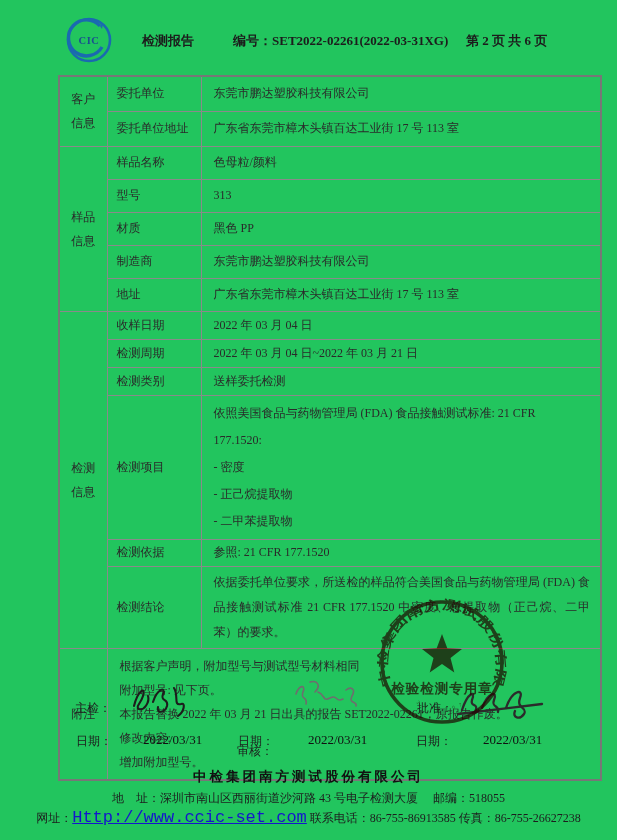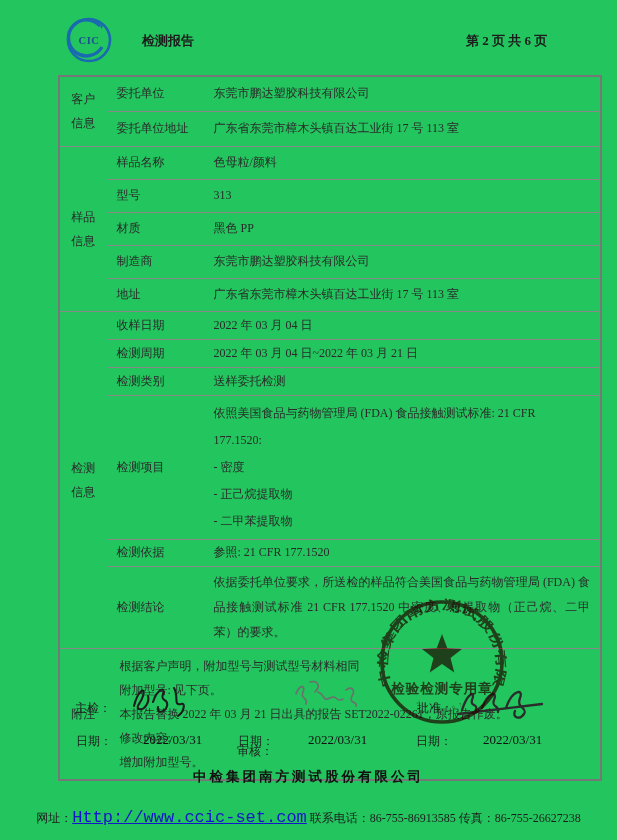--- a/index.html
+++ b/index.html
@@ -42,20 +42,21 @@
 
 <div class="page">
 
   <svg class="logo" viewBox="0 0 50 48">
     <circle cx="25" cy="24" r="21" fill="none" stroke="#1a6ab0" stroke-width="2.6"></circle>
     <path d="M 36,10 A 18,18 0 1 0 38,31" fill="none" stroke="#1a6ab0" stroke-width="3.4"></path>
     <path d="M 36,10 l 3,-3 l -1,6 z" fill="#1a6ab0"></path>
     <text x="25" y="28" text-anchor="middle" font-size="10.5" font-weight="bold" fill="#1a4f8f" font-family="'Liberation Serif',serif" letter-spacing="0.5">CIC</text>
   </svg>
   <div class="hdr-item" style="left:142px;top:32px;">检测报告</div>
+  <div class="hdr-item" style="left:233px;top:32px;"><span>编号：</span><span>SET2022-02261(2022-03-31XG)</span></div>
   <div class="hdr-item" style="left:466px;top:32px;">第 2 页 共 6 页</div>
 
   <table class="report-table">
     <colgroup>
         <col style="width:48px">
         <col style="width:94px">
         <col>
       </colgroup>
 
     <tbody>
@@ -180,15 +181,16 @@
       <textPath href="#arcTop" startOffset="2" textLength="252" lengthAdjust="spacingAndGlyphs">中检集团南方测试股份有限公司</textPath>
     </text>
     <polygon fill="#dd3a2c" points="65,37 70.3,51.2 85,51.9 73.5,61 77.3,75.4 65,67 52.7,75.4 56.5,61 45,51.9 59.7,51.2"></polygon>
     <text x="65" y="96" text-anchor="middle" fill="#dd3a2c" font-size="13.5" font-weight="bold" letter-spacing="1" font-family="'Liberation Serif',serif">检验检测专用章</text>
     <text fill="#dd3a2c" font-size="5" opacity="0.8">
       <textPath href="#arcBot" startOffset="8" textLength="48">2 5 3 6 2 0 7</textPath>
     </text>
   </svg>
 
   <div class="foot foot-company">中检集团南方测试股份有限公司</div>
+  <div class="foot foot-line foot-addr">地　址：深圳市南山区西丽街道沙河路 43 号电子检测大厦　 邮编：518055</div>
   <div class="foot foot-line foot-web"><span>网址：</span><a class="url" href="#">Http://www.ccic-set.com</a><span> 联系电话：86-755-86913585 传真：86-755-26627238</span></div>
 
 </div>
 
 </body></html>

